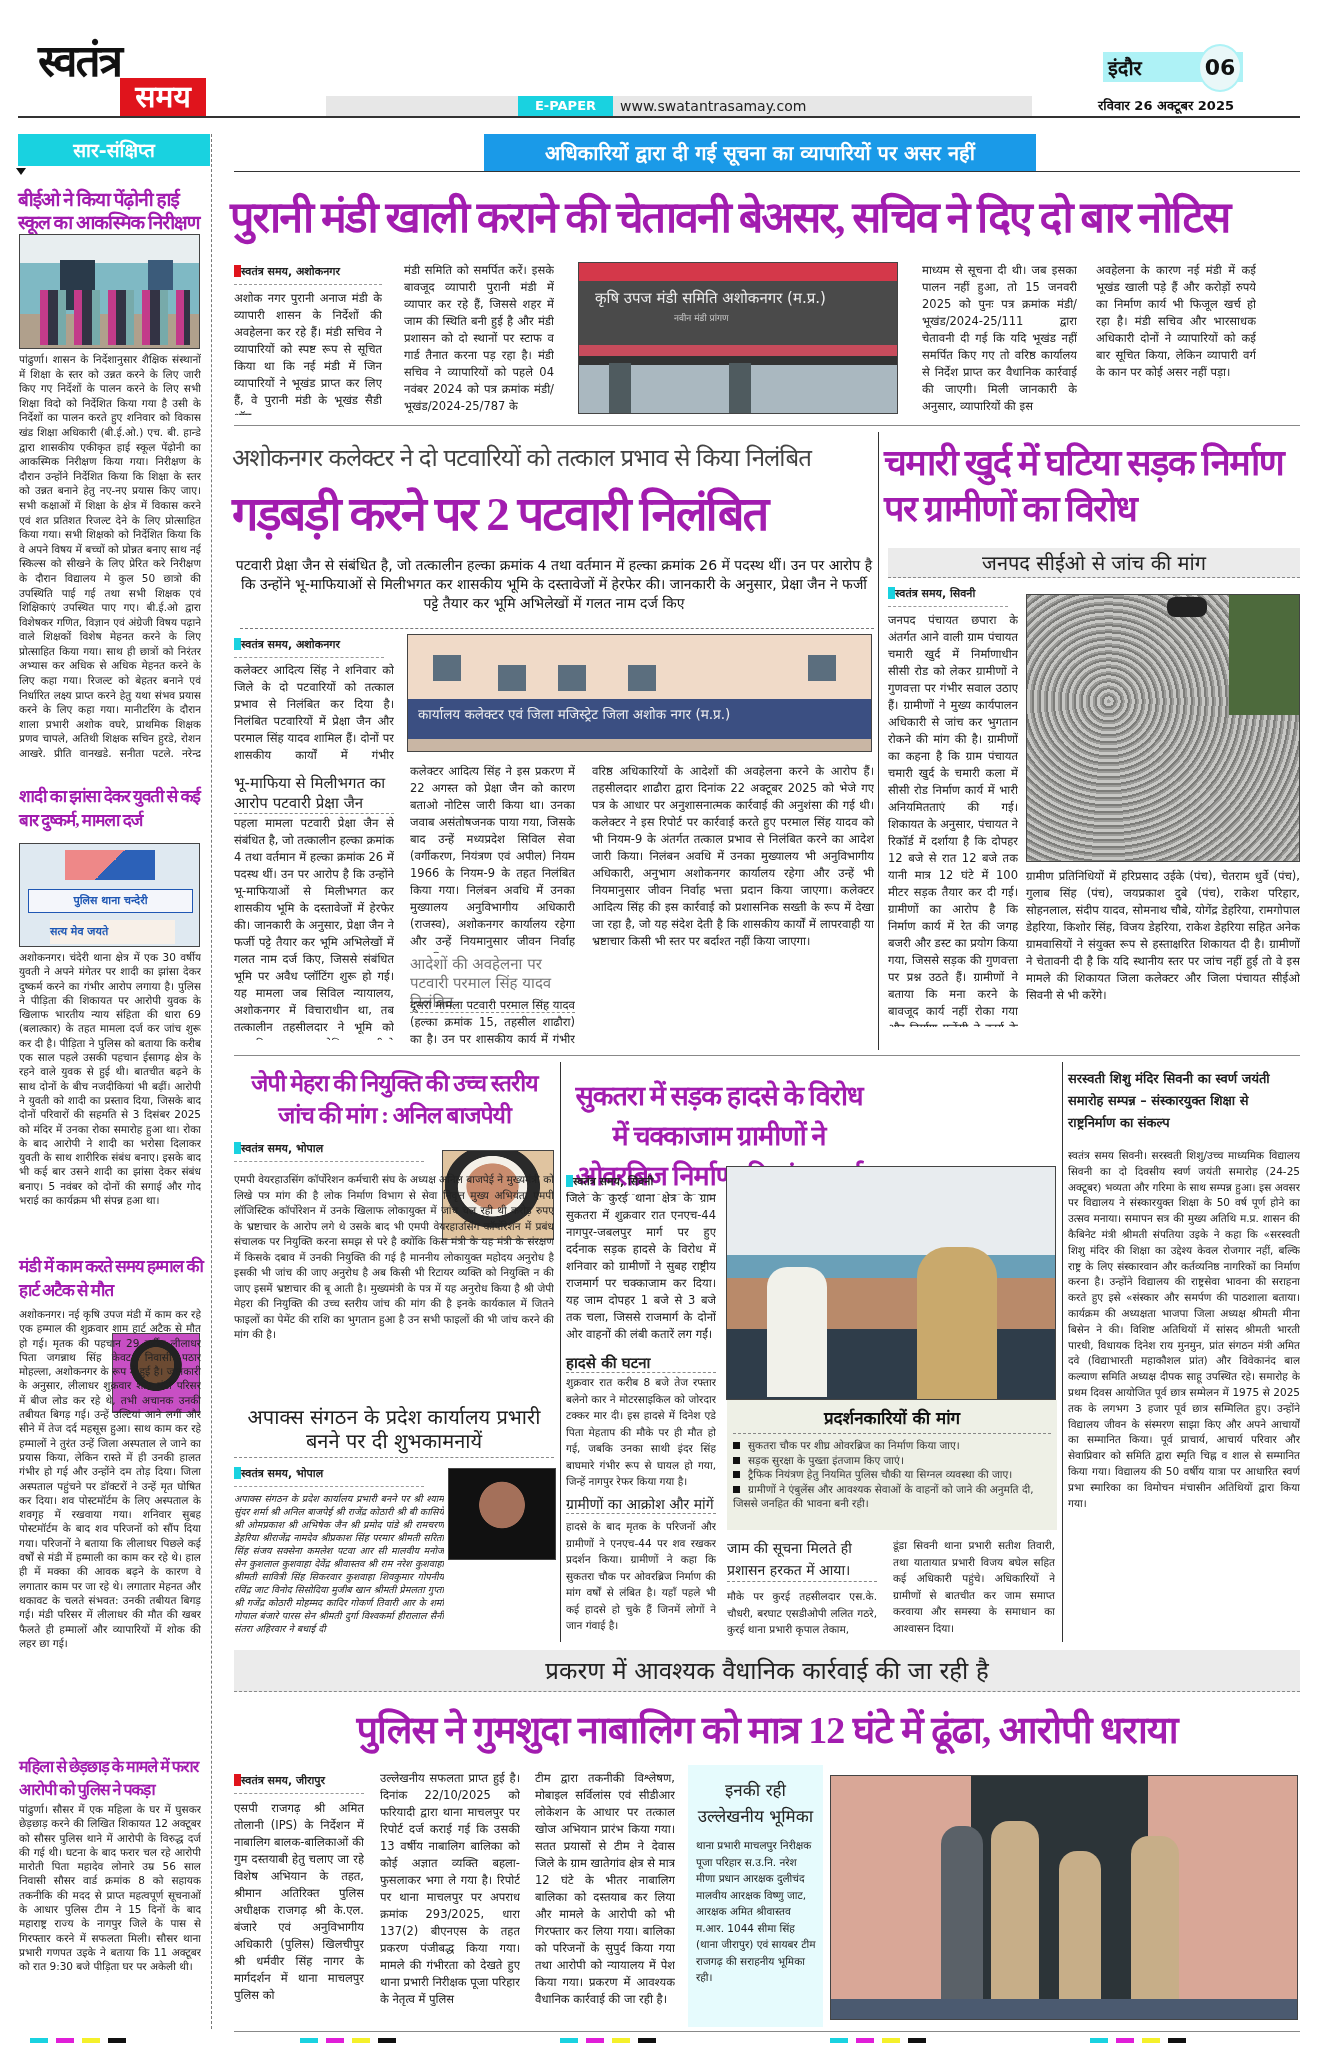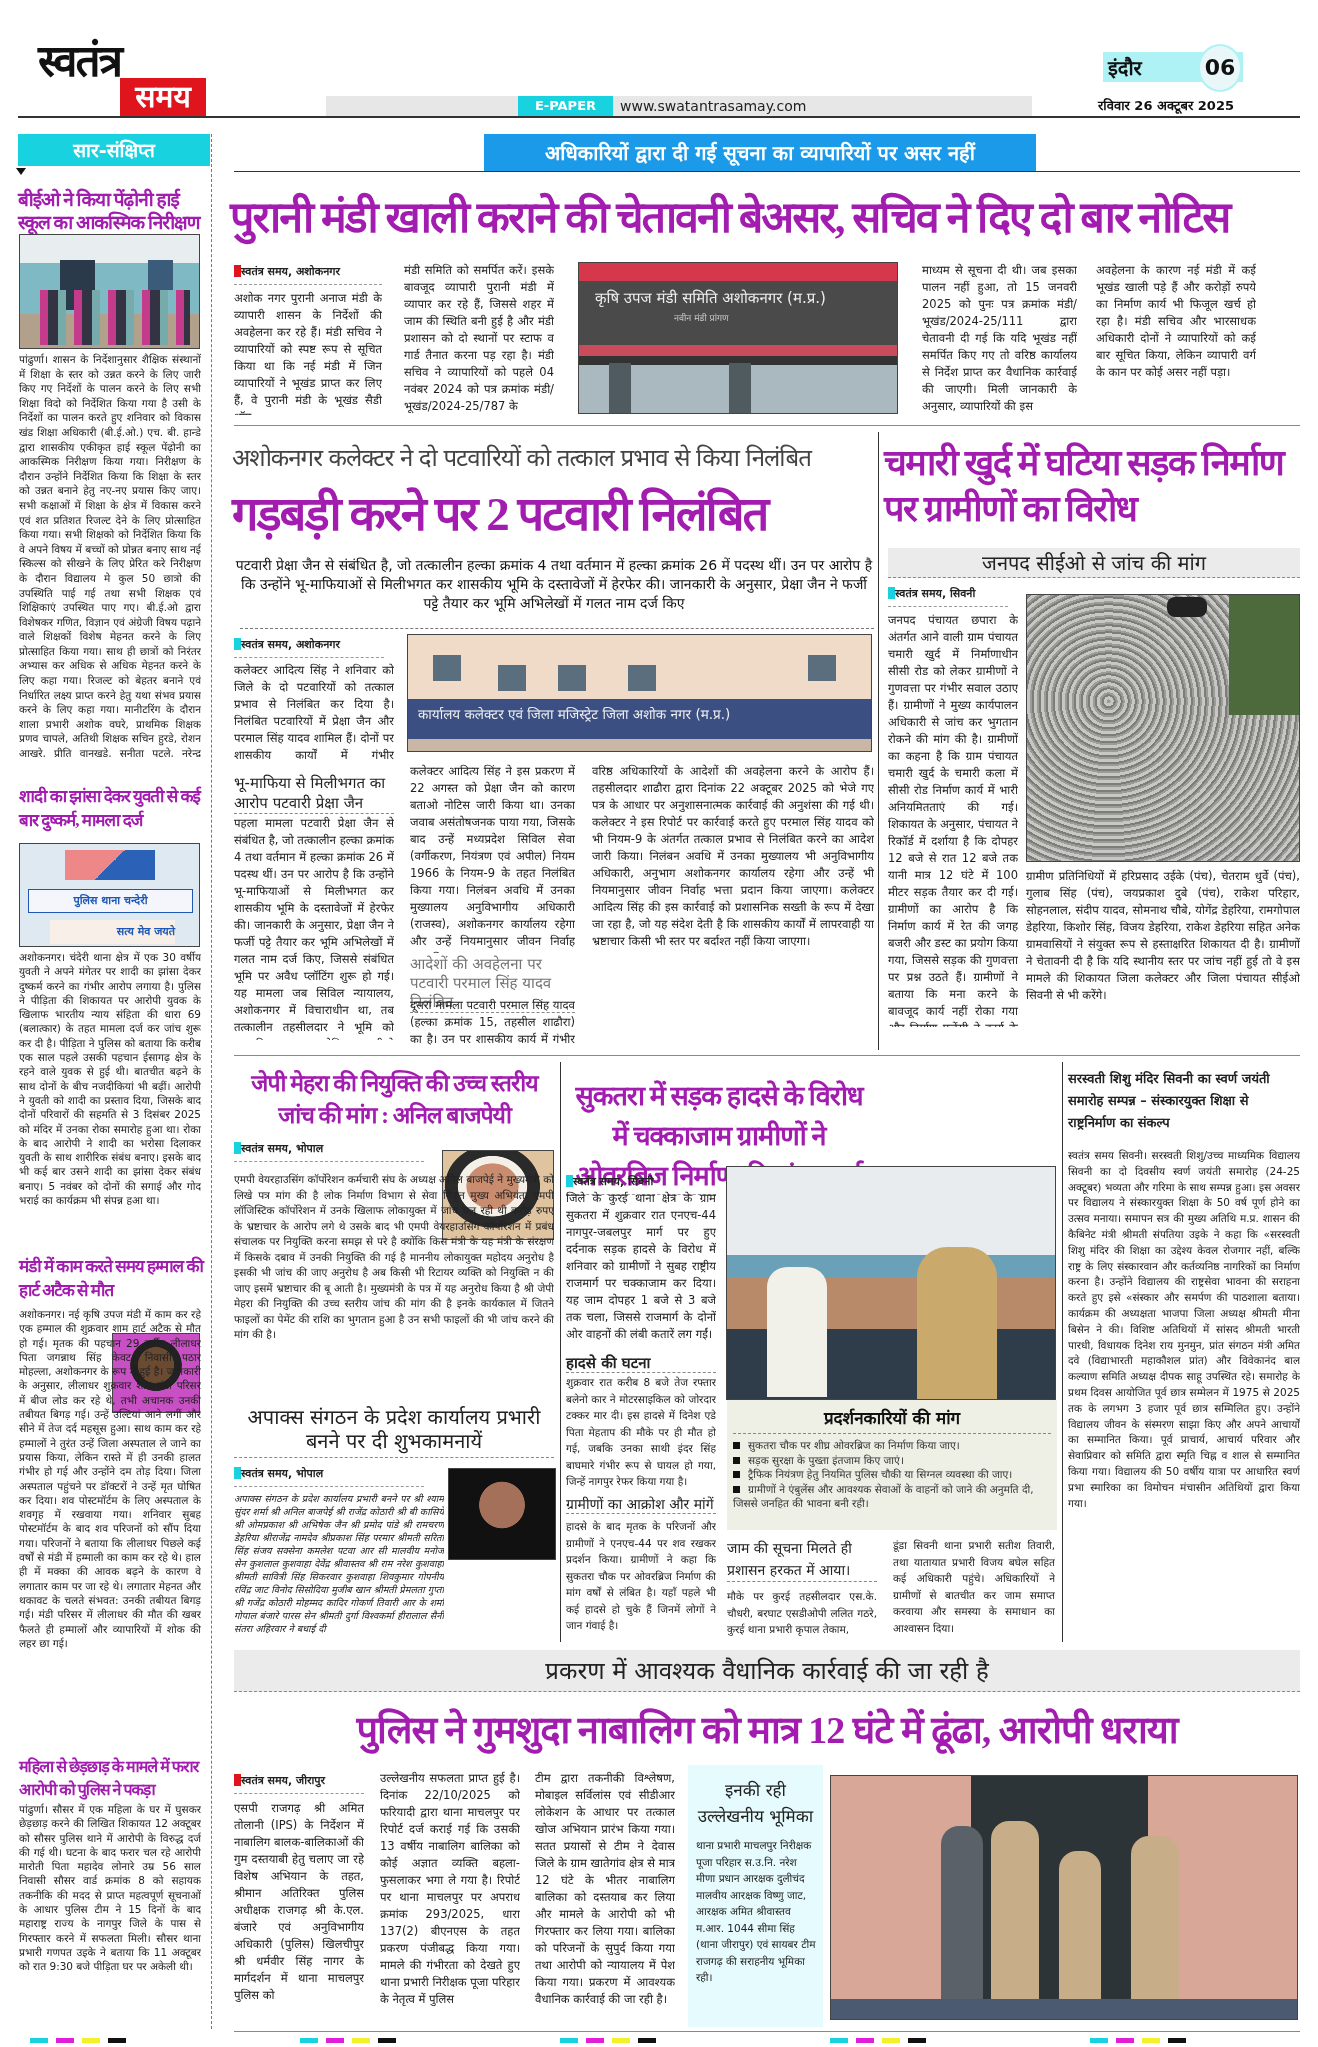--- a/index.html
+++ b/index.html
@@ -41,21 +41,21 @@
 <div class="abs photo" style="left:19px;top:234px;width:181px;height:115px;background:linear-gradient(#e8eef0 0 25%,#7fb9c4 25% 70%,#b0a08c 70%)">
   <div class="abs" style="left:40px;top:25px;width:35px;height:50px;background:#2a3a4a"></div>
   <div class="abs" style="left:128px;top:25px;width:25px;height:30px;background:#3b5b7a"></div>
   <div class="abs" style="left:20px;top:55px;width:150px;height:55px;background:repeating-linear-gradient(90deg,#c33b8a 0 8px,#334 8px 18px,#7aa 18px 26px,transparent 26px 34px)"></div>
 </div>
 <div class="abs txt" style="left:19px;top:352px;width:182px;height:405px;font-size:10.5px;line-height:14.6px">पांढुर्णा। शासन के निर्देशानुसार शैक्षिक संस्थानों में शिक्षा के स्तर को उन्नत करने के लिए जारी किए गए निर्देशों के पालन करने के लिए सभी शिक्षा विदो को निर्देशित किया गया है उसी के निर्देशों का पालन करते हुए शनिवार को विकास खंड शिक्षा अधिकारी (बी.ई.ओ.) एच. बी. हान्डे द्वारा शासकीय एकीकृत हाई स्कूल पेंढ़ोनी का आकस्मिक निरीक्षण किया गया। निरीक्षण के दौरान उन्होंने निर्देशित किया कि शिक्षा के स्तर को उन्नत बनाने हेतु नए-नए प्रयास किए जाए। सभी कक्षाओं में शिक्षा के क्षेत्र में विकास करने एवं शत प्रतिशत रिजल्ट देने के लिए प्रोत्साहित किया गया। सभी शिक्षको को निर्देशित किया कि वे अपने विषय में बच्चों को प्रोन्नत बनाए साथ नई स्किल्स को सीखने के लिए प्रेरित करे निरीक्षण के दौरान विद्यालय मे कुल 50 छात्रो की उपस्थिति पाई गई तथा सभी शिक्षक एवं शिक्षिकाएं उपस्थित पाए गए। बी.ई.ओ द्वारा विशेषकर गणित, विज्ञान एवं अंग्रेजी विषय पढ़ाने वाले शिक्षकों विशेष मेहनत करने के लिए प्रोत्साहित किया गया। साथ ही छात्रों को निरंतर अभ्यास कर अधिक से अधिक मेहनत करने के लिए कहा गया। रिजल्ट को बेहतर बनाने एवं निर्धारित लक्ष्य प्राप्त करने हेतु यथा संभव प्रयास करने के लिए कहा गया। मानीटरिंग के दौरान शाला प्रभारी अशोक वघरे, प्राथमिक शिक्षक प्रणव चापले, अतिथी शिक्षक सचिन हुरडे, रोशन आखरे, प्रीति वानखड़े, सुनीता पटले, नरेन्द्र देशमुख एवं रुपेश घागरे उपस्थित पाए गए।</div>
 
 <div class="abs hl" style="left:19px;top:785px;width:190px;font-size:17px;line-height:24px">शादी का झांसा देकर युवती से कई बार दुष्कर्म, मामला दर्ज</div>
 <div class="abs photo" style="left:19px;top:843px;width:181px;height:104px;background:#dfe9f1">
   <div class="abs" style="left:8px;top:45px;width:165px;height:24px;background:#f4f6fb;border:1px solid #1f57b4;color:#1f57b4;font-size:11px;font-weight:bold;text-align:center;line-height:22px">पुलिस थाना चन्देरी</div>
-  <div class="abs" style="left:30px;top:76px;width:125px;height:24px;background:#f8f0e8;color:#1f57b4;font-size:11px;font-weight:bold;text-align:right;line-height:24px">सत्य मेव जयते</div>
+  <div class="abs" style="left:30px;top:76px;width:125px;height:24px;background:#f8f0e8;color:#1f57b4;font-size:11px;font-weight:bold;text-align:left;line-height:24px">सत्य मेव जयते</div>
   <div class="abs" style="left:45px;top:6px;width:90px;height:30px;background:linear-gradient(135deg,#e88 0 50%,#2c61b8 50%)"></div>
 </div>
 <div class="abs txt" style="left:19px;top:950px;width:182px;height:255px;font-size:10.5px;line-height:14.3px">अशोकनगर। चंदेरी थाना क्षेत्र में एक 30 वर्षीय युवती ने अपने मंगेतर पर शादी का झांसा देकर दुष्कर्म करने का गंभीर आरोप लगाया है। पुलिस ने पीड़िता की शिकायत पर आरोपी युवक के खिलाफ भारतीय न्याय संहिता की धारा 69 (बलात्कार) के तहत मामला दर्ज कर जांच शुरू कर दी है। पीड़िता ने पुलिस को बताया कि करीब एक साल पहले उसकी पहचान ईसागढ़ क्षेत्र के रहने वाले युवक से हुई थी। बातचीत बढ़ने के साथ दोनों के बीच नजदीकियां भी बढ़ीं। आरोपी ने युवती को शादी का प्रस्ताव दिया, जिसके बाद दोनों परिवारों की सहमति से 3 दिसंबर 2025 को मंदिर में उनका रोका समारोह हुआ था। रोका के बाद आरोपी ने शादी का भरोसा दिलाकर युवती के साथ शारीरिक संबंध बनाए। इसके बाद भी कई बार उसने शादी का झांसा देकर संबंध बनाए। 5 नवंबर को दोनों की सगाई और गोद भराई का कार्यक्रम भी संपन्न हुआ था।</div>
 
 <div class="abs hl" style="left:19px;top:1255px;width:190px;font-size:17px;line-height:24px">मंडी में काम करते समय हम्माल की हार्ट अटैक से मौत</div>
 <div class="abs photo" style="left:112px;top:1333px;width:88px;height:80px;background:radial-gradient(circle at 50% 40%,#6b4a32 0 28%,#222 29% 40%,#c84fc4 41%)"></div>
 <div class="abs txt" style="left:19px;top:1307px;width:182px;height:410px;font-size:10.5px;line-height:14.3px">अशोकनगर। नई कृषि उपज मंडी में काम कर रहे एक हम्माल की शुक्रवार शाम हार्ट अटैक से मौत हो गई। मृतक की पहचान 29 वर्षीय लीलाधर पिता जगन्नाथ सिंह केवट, निवासी पठार मोहल्ला, अशोकनगर के रूप में हुई है। जानकारी के अनुसार, लीलाधर शुक्रवार शाम मंडी परिसर में बीज लोड कर रहे थे, तभी अचानक उनकी तबीयत बिगड़ गई। उन्हें उल्टियां आने लगीं और सीने में तेज दर्द महसूस हुआ। साथ काम कर रहे हम्मालों ने तुरंत उन्हें जिला अस्पताल ले जाने का प्रयास किया, लेकिन रास्ते में ही उनकी हालत गंभीर हो गई और उन्होंने दम तोड़ दिया। जिला अस्पताल पहुंचने पर डॉक्टरों ने उन्हें मृत घोषित कर दिया। शव पोस्टमॉर्टम के लिए अस्पताल के शवगृह में रखवाया गया। शनिवार सुबह पोस्टमॉर्टम के बाद शव परिजनों को सौंप दिया गया। परिजनों ने बताया कि लीलाधर पिछले कई वर्षों से मंडी में हम्माली का काम कर रहे थे। हाल ही में मक्का की आवक बढ़ने के कारण वे लगातार काम पर जा रहे थे। लगातार मेहनत और थकावट के चलते संभवत: उनकी तबीयत बिगड़ गई। मंडी परिसर में लीलाधर की मौत की खबर फैलते ही हम्मालों और व्यापारियों में शोक की लहर छा गई।</div>
 
 <div class="abs hl" style="left:19px;top:1755px;width:190px;font-size:16px;line-height:23px">महिला से छेड़छाड़ के मामले में फरार आरोपी को पुलिस ने पकड़ा</div>
 <div class="abs txt" style="left:19px;top:1802px;width:182px;height:225px;font-size:10.5px;line-height:14.3px">पांढुर्णा। सौसर में एक महिला के घर में घुसकर छेड़छाड़ करने की लिखित शिकायत 12 अक्टूबर को सौसर पुलिस थाने में आरोपी के विरुद्ध दर्ज की गई थी। घटना के बाद फरार चल रहे आरोपी मारोती पिता महादेव लोनारे उम्र 56 साल निवासी सौसर वार्ड क्रमांक 8 को सहायक तकनीकि की मदद से प्राप्त महत्वपूर्ण सूचनाओं के आधार पुलिस टीम ने 15 दिनों के बाद महाराष्ट्र राज्य के नागपुर जिले के पास से गिरफ्तार करने में सफलता मिली। सौसर थाना प्रभारी गणपत उइके ने बताया कि 11 अक्टूबर को रात 9:30 बजे पीड़िता घर पर अकेली थी।</div>

